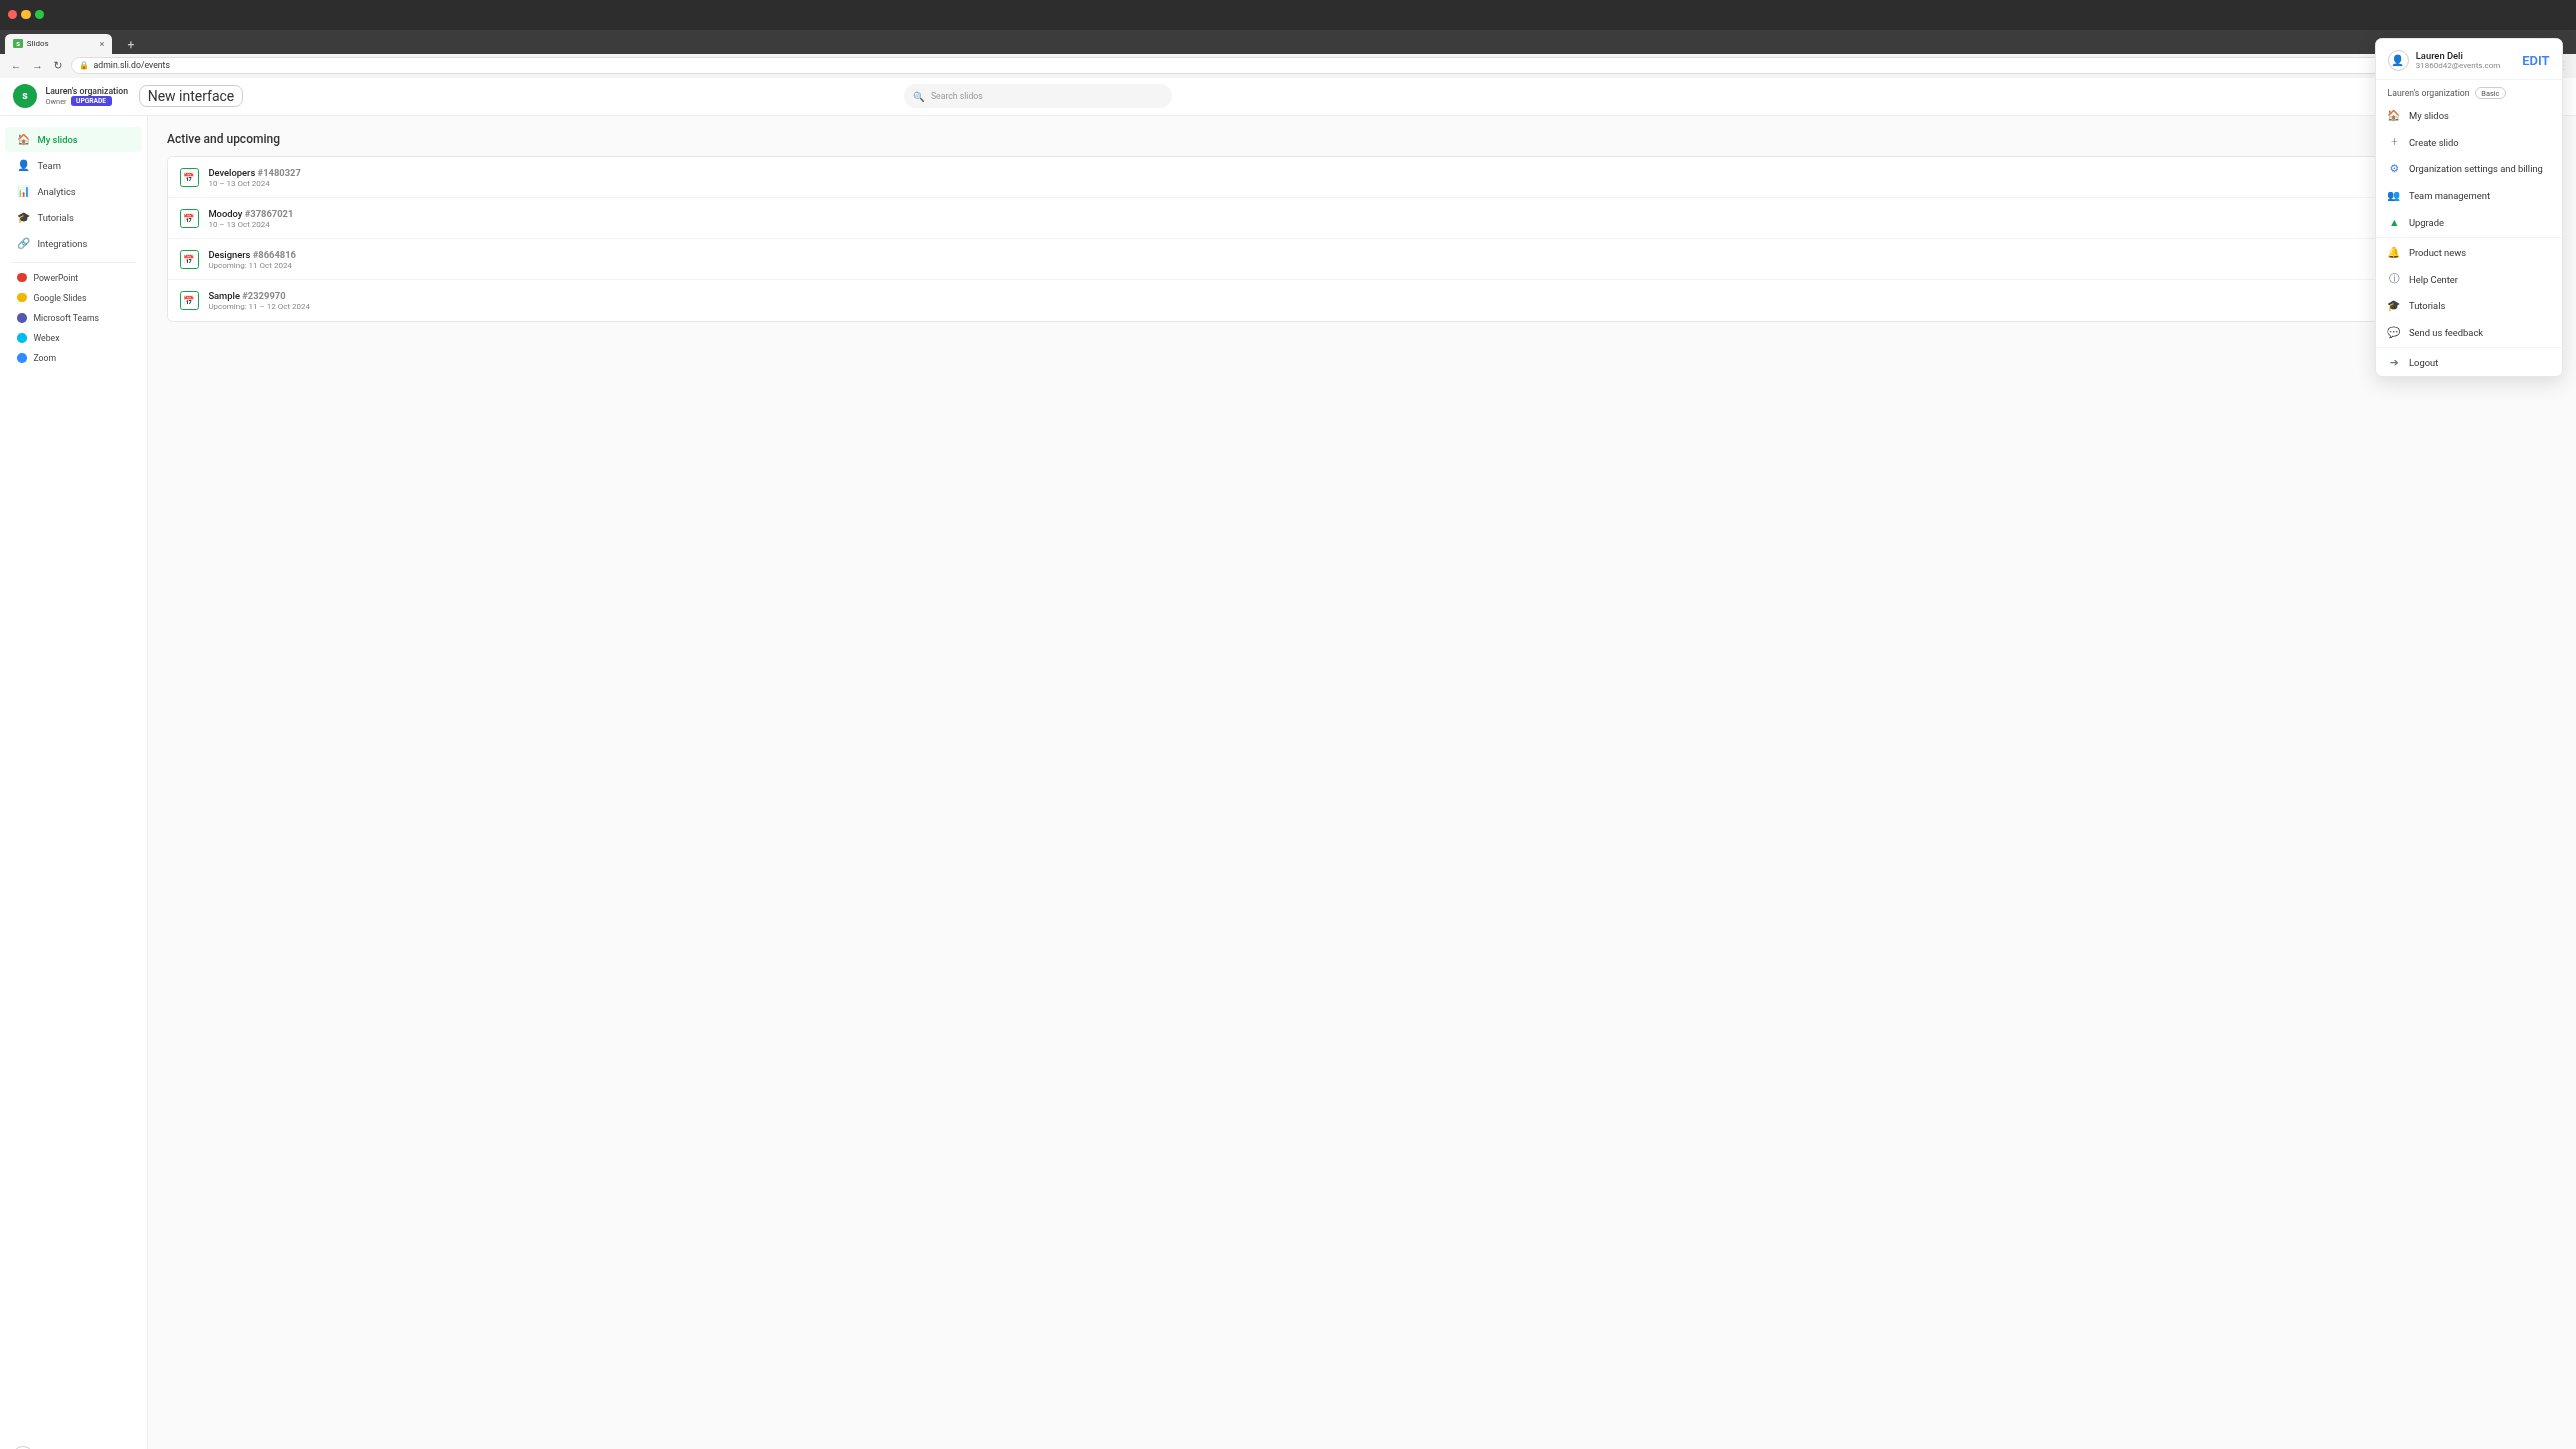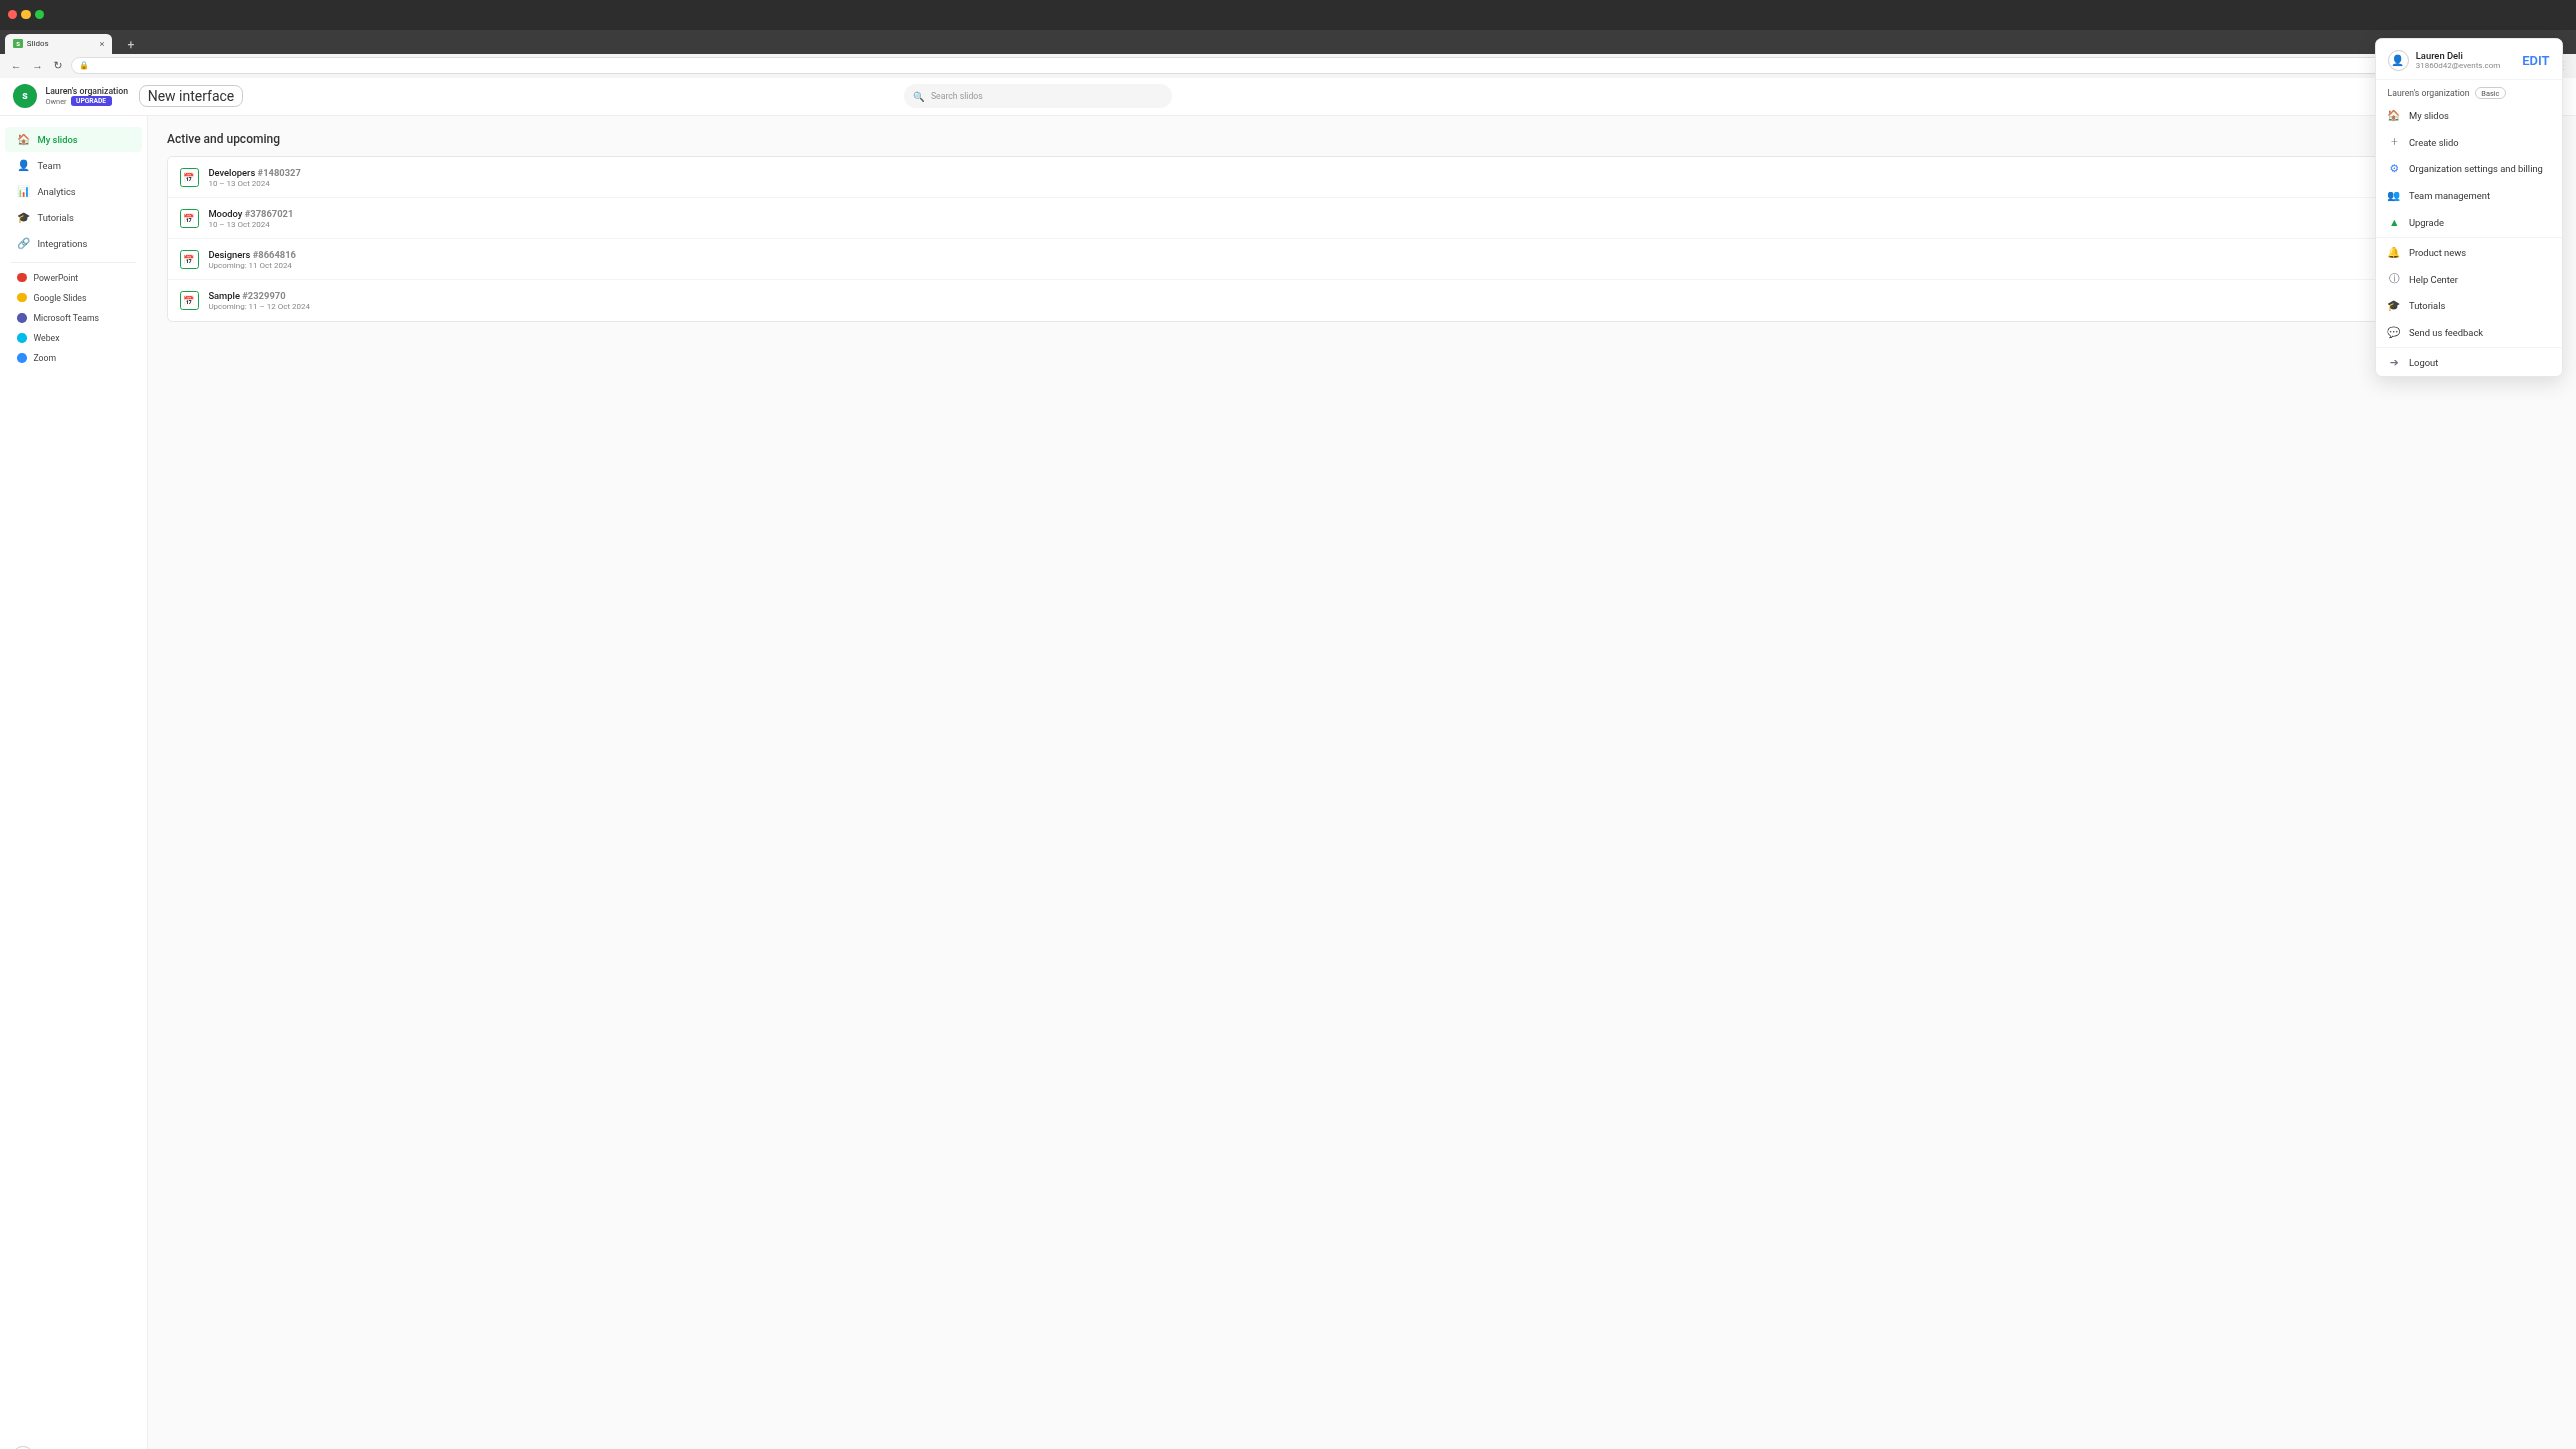--- a/index.html
+++ b/index.html
@@ -482,20 +482,21 @@
   </div>
   <span class="new-tab-btn">+</span>
 </div>
 
 <div class="browser-address-bar">
   <span class="address-nav-btn">←</span>
   <span class="address-nav-btn">→</span>
   <span class="address-nav-btn">↻</span>
   <div class="address-input-wrap">
     <span class="address-lock">🔒</span>
+    <span class="address-text">admin.sli.do/events</span>
   </div>
   <div class="address-actions">
     <span class="addr-icon">☆</span>
     <span class="addr-icon">■</span>
     <span class="addr-icon">⇓</span>
     <span class="incognito-badge">Incognito (2)</span>
     <span class="addr-icon">⋮</span>
   </div>
 </div>
 

